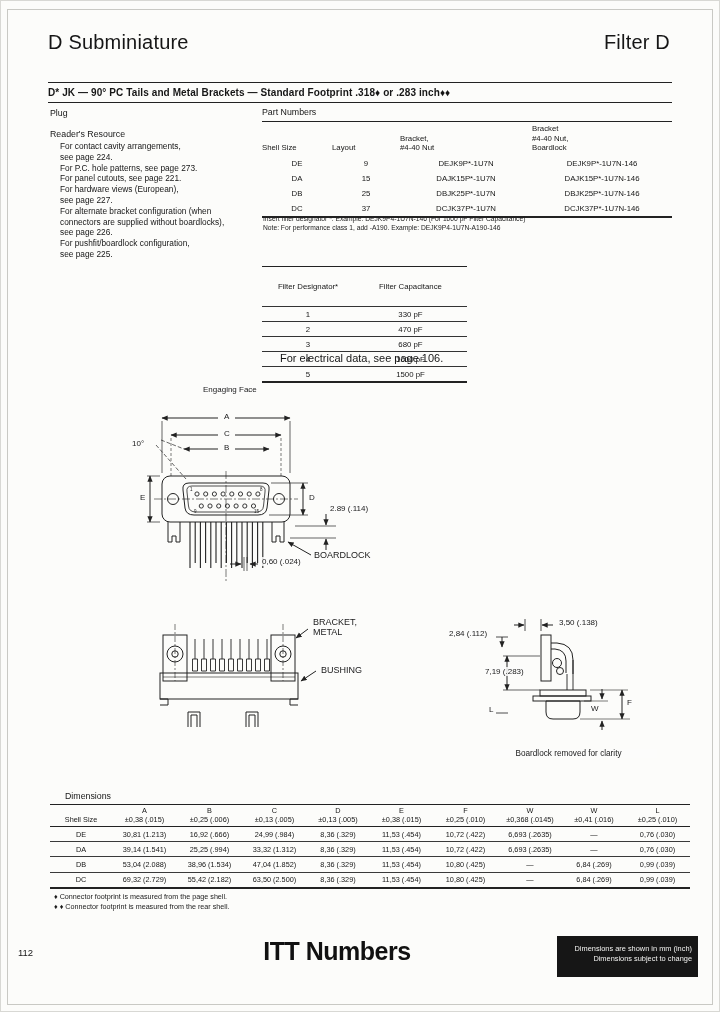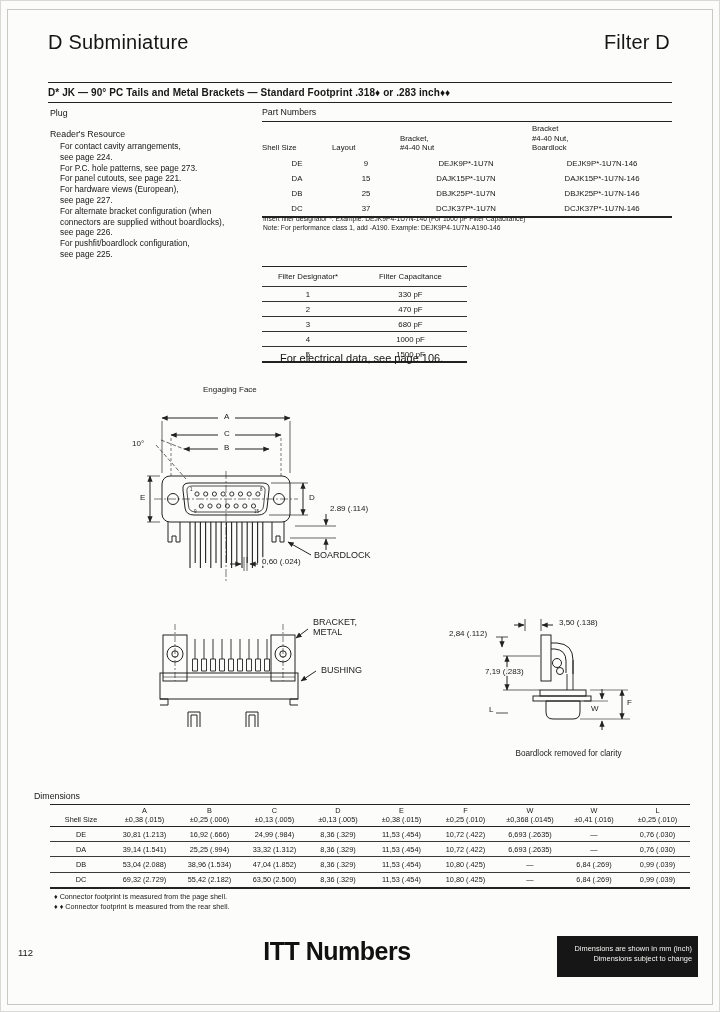--- a/index.html
+++ b/index.html
@@ -21,21 +21,21 @@
   .cap{font-size:8.2px;}
   table{border-collapse:collapse;table-layout:fixed;color:#161616;}
   th{font-weight:normal;}
   
   .pn-table{position:absolute;left:262px;top:121px;width:410px;font-size:7.8px;border-top:1.4px solid #222;border-bottom:2px solid #222;}
   .pn-table th{vertical-align:bottom;text-align:left;padding:2px 0 3px;line-height:9.5px;}
   .pn-table td{text-align:center;padding:3px 0;}
   .pn-note{position:absolute;left:263px;font-size:6.7px;color:#222;white-space:nowrap;}
   
   .ft-table{position:absolute;left:262px;top:266px;width:205px;font-size:7.8px;border-top:1.4px solid #222;border-bottom:2px solid #222;}
-  .ft-table th{border-bottom:1px solid #333;padding:5px 0;text-align:center;}
+  .ft-table th{border-bottom:1px solid #333;padding:15px 0;text-align:center;}
   .ft-table td{border-bottom:1px solid #333;padding:2.5px 0;text-align:center;}
   .ft-table tr:last-child td{border-bottom:none;}
   
   .dim-table{position:absolute;left:50px;top:804px;width:640px;font-size:7.3px;border-top:1px solid #222;border-bottom:2px solid #222;}
   .dim-table th{vertical-align:bottom;border-bottom:1px solid #222;padding:1px 0 2px;text-align:center;line-height:9px;}
   .dim-table td{border-bottom:1px solid #3a3a3a;padding:2.6px 0;text-align:center;}
   .dim-table tr:last-child td{border-bottom:none;}
   .footnote{position:absolute;left:54px;font-size:7.2px;color:#1a1a1a;}
   .drawing{position:absolute;}
   .drawing svg{overflow:visible;display:block;}
@@ -329,21 +329,21 @@
   </svg>
   <span class="lbl" style="left:8px;top:16px;">2,84 (.112)</span>
   <span class="lbl" style="left:118px;top:5px;">3,50 (.138)</span>
   <span class="lbl" style="left:44px;top:54px;">7,19 (.283)</span>
   <span class="lbl" style="left:150px;top:91px;">W</span>
   <span class="lbl" style="left:186px;top:85px;">F</span>
   <span class="lbl" style="left:48px;top:92px;">L</span>
   <span class="lbl cap" style="left:40px;top:126px;width:175px;text-align:center;margin-top:10px;">Boardlock removed for clarity</span>
 </div>
 
-<div class="abs smallhead" style="left:34px;top:791px;text-align:right;">Dimensions</div>
+<div class="abs smallhead" style="left:65px;top:791px;text-align:right;">Dimensions</div>
 <table class="dim-table">
   <colgroup>
     <col style="width:62px">
       <col style="width:65px">
       <col style="width:65px">
       <col style="width:65px">
       <col style="width:62px">
       <col style="width:65px">
       <col style="width:63px">
       <col style="width:66px">

